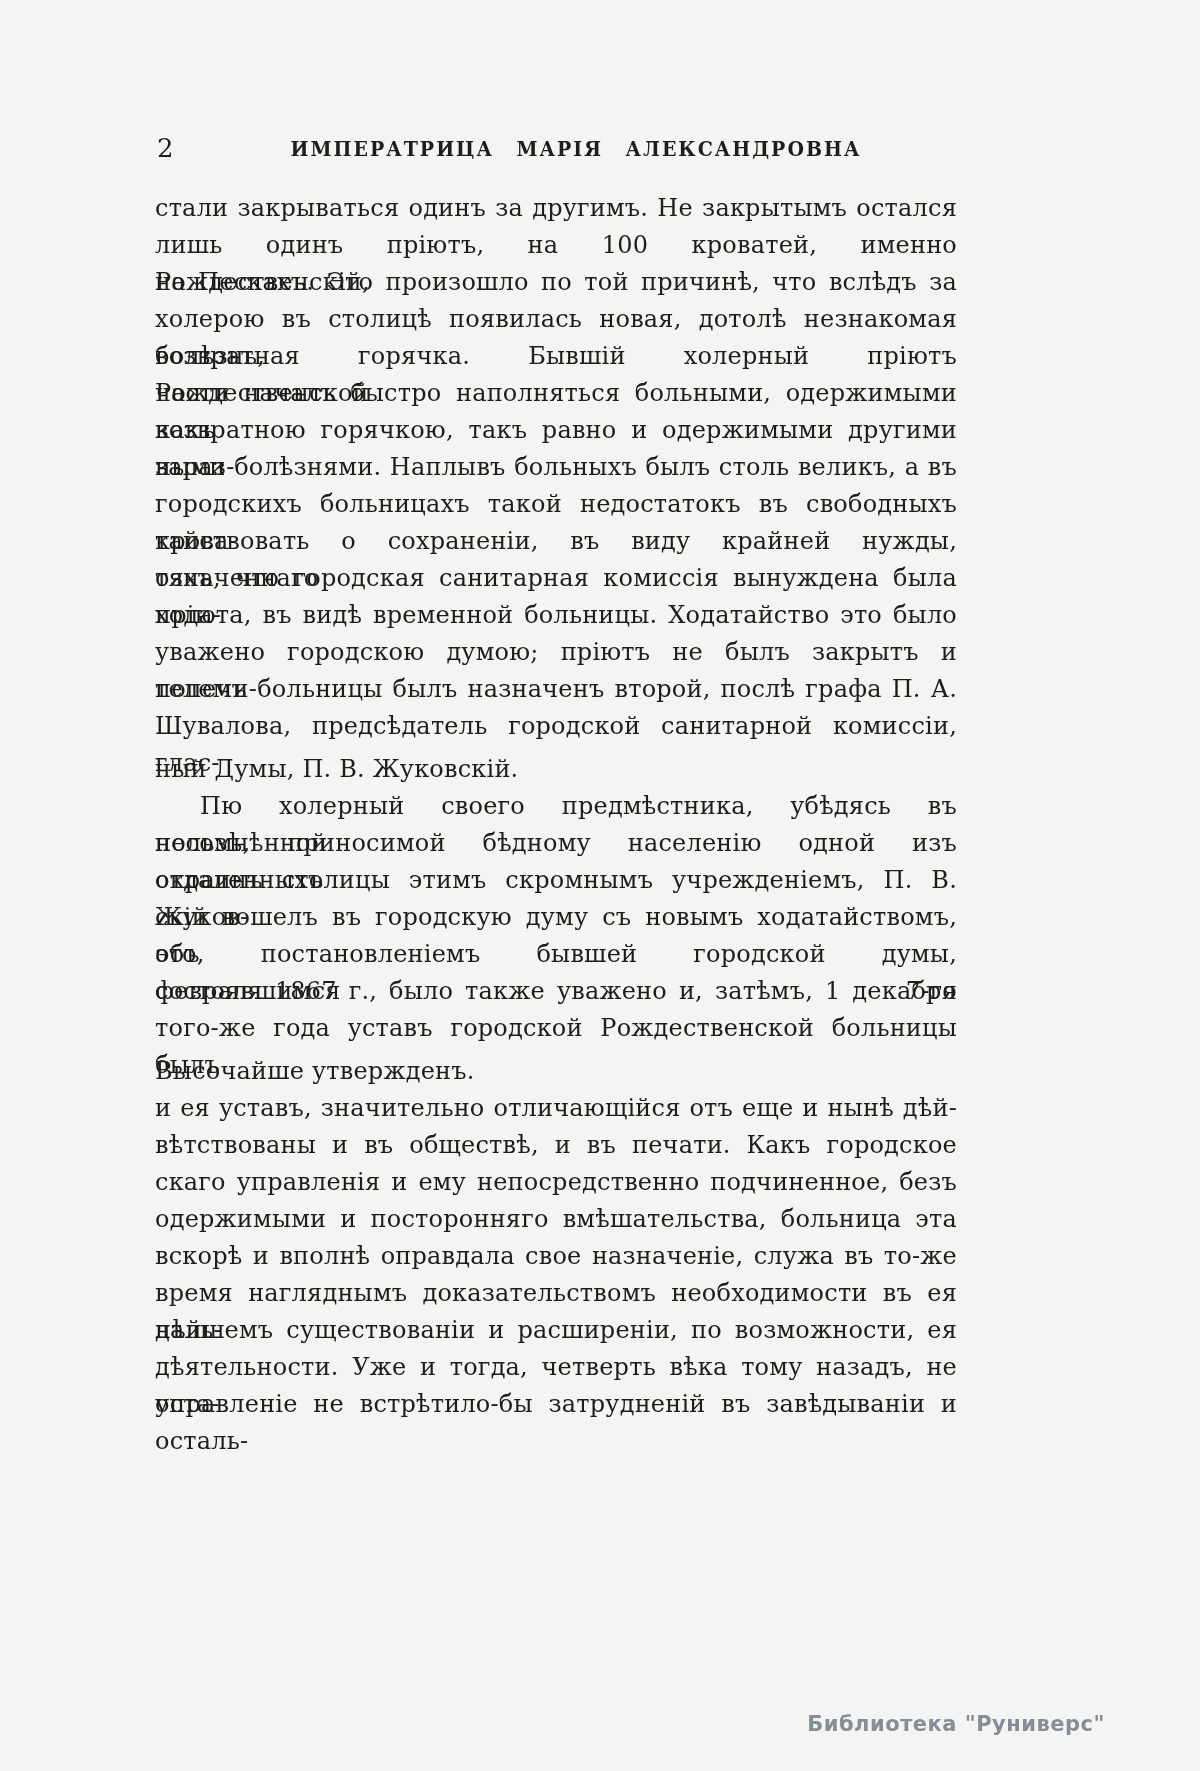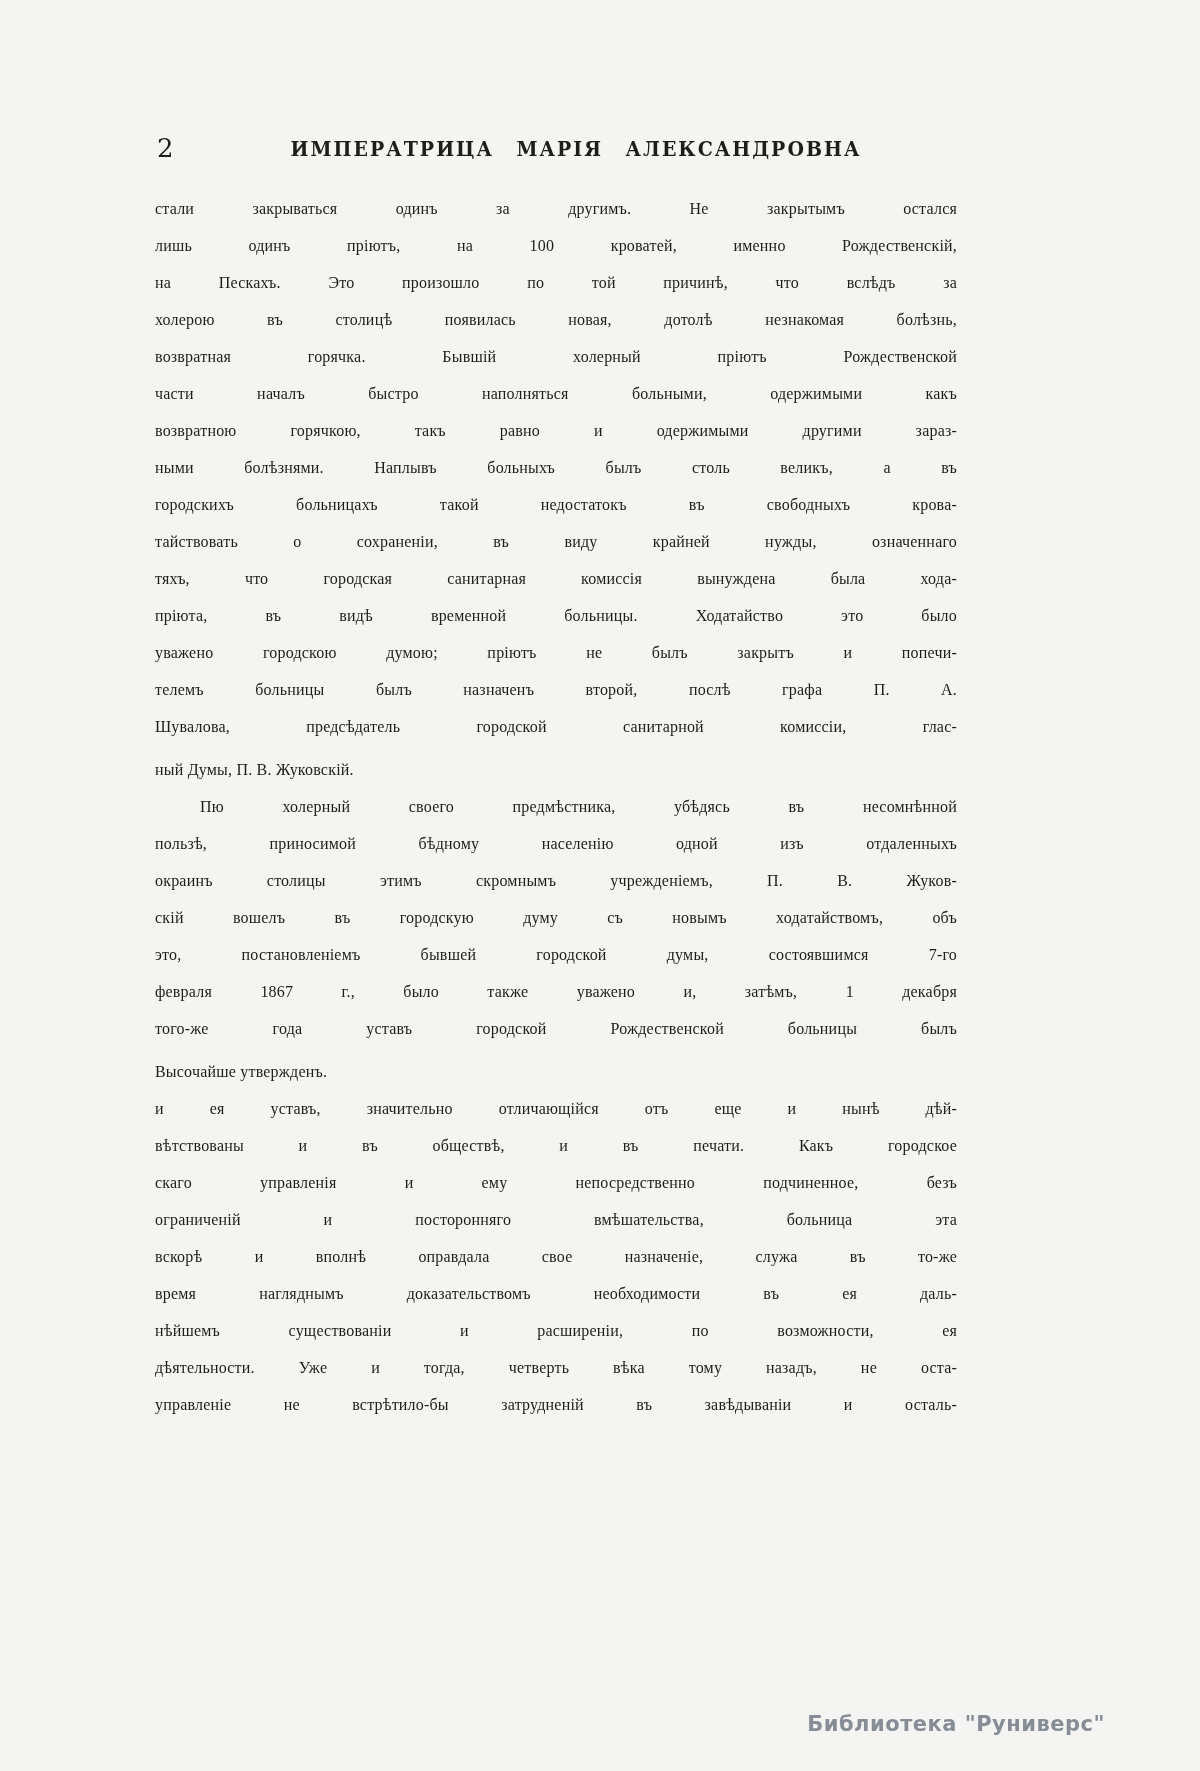--- a/index.html
+++ b/index.html
@@ -34,24 +34,23 @@
     text-align: center;
     font-size: 19px;
     font-weight: bold;
     letter-spacing: 2px;
     word-spacing: 14px;
     line-height: 32px;
     padding-left: 40px;
     transform: scaleY(1.12);
   }
   .body-text {
-    font-size: 16px;
+    font-size: 24px;
     line-height: 37px;
     letter-spacing: 0.2px;
-    font-family: Liberation Serif, serif;
   }
   .line {
     text-align: justify;
     text-align-last: justify;
     white-space: normal;
     height: 37px;
     overflow: visible;
   }
   .line.lastline { text-align-last: left; margin-top: 6px; }
   .line.indent { text-indent: 45px; }
@@ -95,21 +94,21 @@
       <div class="line">пользѣ, приносимой бѣдному населенію одной изъ отдаленныхъ</div>
       <div class="line">окраинъ столицы этимъ скромнымъ учрежденіемъ, П. В. Жуков-</div>
       <div class="line">скій вошелъ въ городскую думу съ новымъ ходатайствомъ, объ</div>
       <div class="line">это, постановленіемъ бывшей городской думы, состоявшимся 7-го</div>
       <div class="line">февраля 1867 г., было также уважено и, затѣмъ, 1 декабря</div>
       <div class="line">того-же года уставъ городской Рождественской больницы былъ</div>
       <div class="line lastline">Высочайше утвержденъ.</div>
       <div class="line">и ея уставъ, значительно отличающійся отъ еще и нынѣ дѣй-</div>
       <div class="line">вѣтствованы и въ обществѣ, и въ печати. Какъ городское</div>
       <div class="line">скаго управленія и ему непосредственно подчиненное, безъ</div>
-      <div class="line">ограниченій и посторонняго вмѣшательства, больница эта</div>
+      <div class="line">одержимыми и посторонняго вмѣшательства, больница эта</div>
       <div class="line">вскорѣ и вполнѣ оправдала свое назначеніе, служа въ то-же</div>
       <div class="line">время нагляднымъ доказательствомъ необходимости въ ея даль-</div>
       <div class="line">нѣйшемъ существованіи и расширеніи, по возможности, ея</div>
       <div class="line">дѣятельности. Уже и тогда, четверть вѣка тому назадъ, не оста-</div>
       <div class="line">управленіе не встрѣтило-бы затрудненій въ завѣдываніи и осталь-</div>
     </div>
 </div>
 
 <div class="watermark" style="color: rgb(135, 141, 151);">Библиотека "Руниверс"</div>
 

